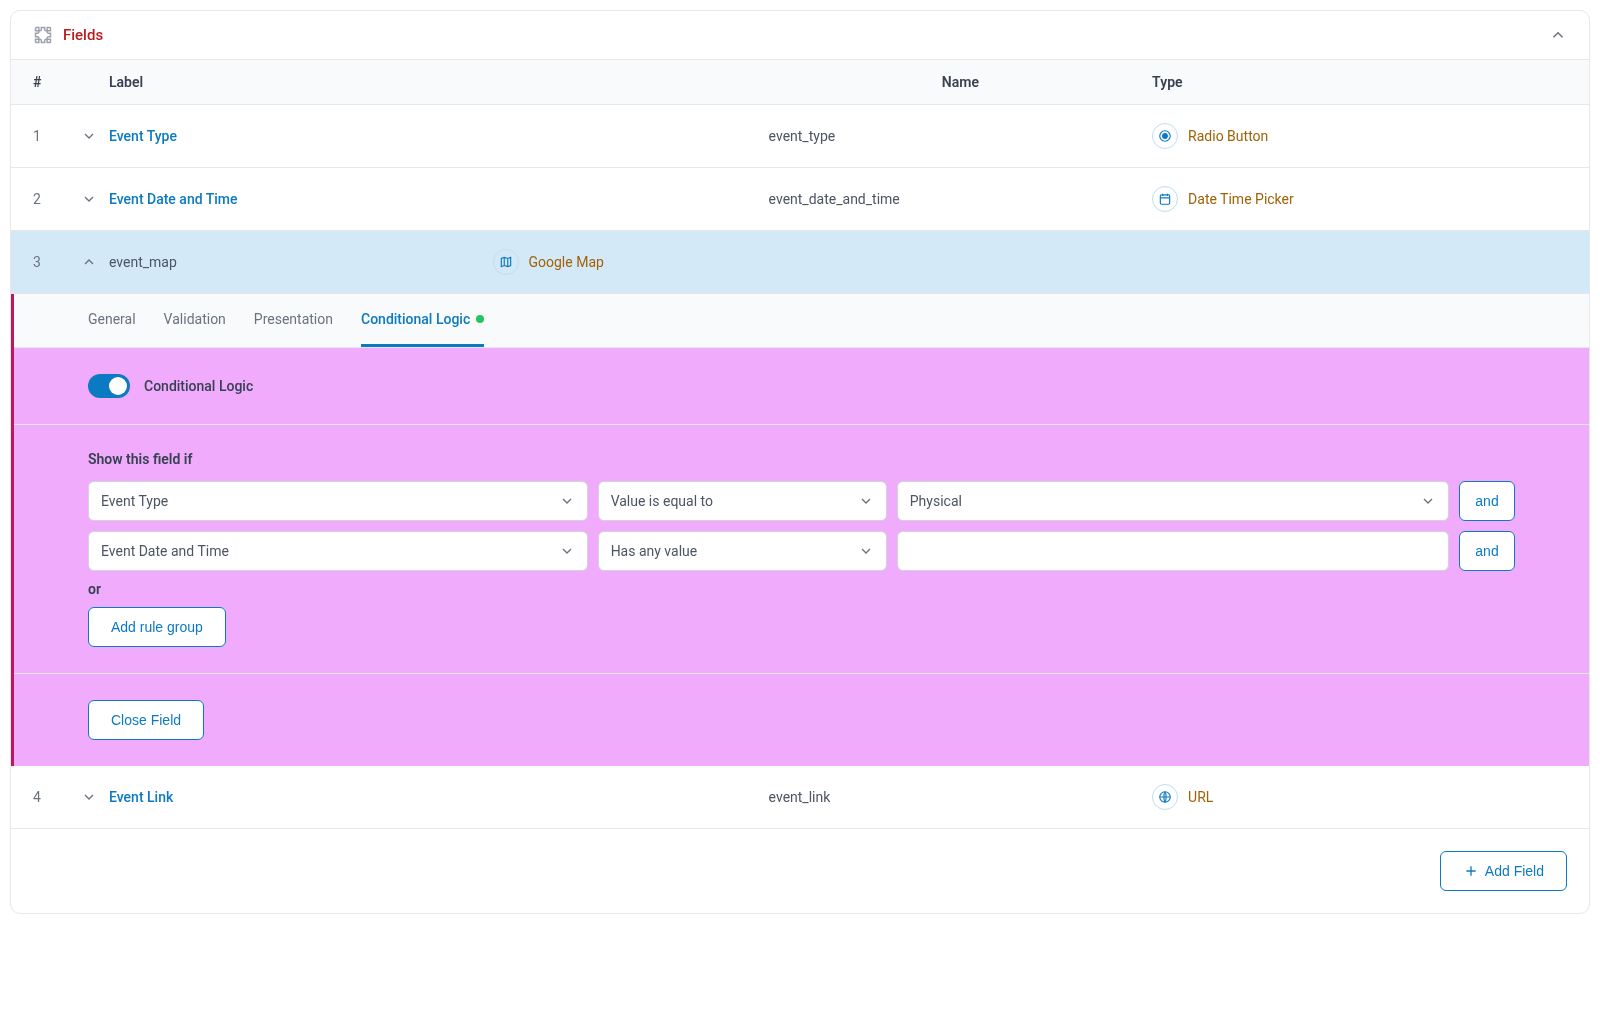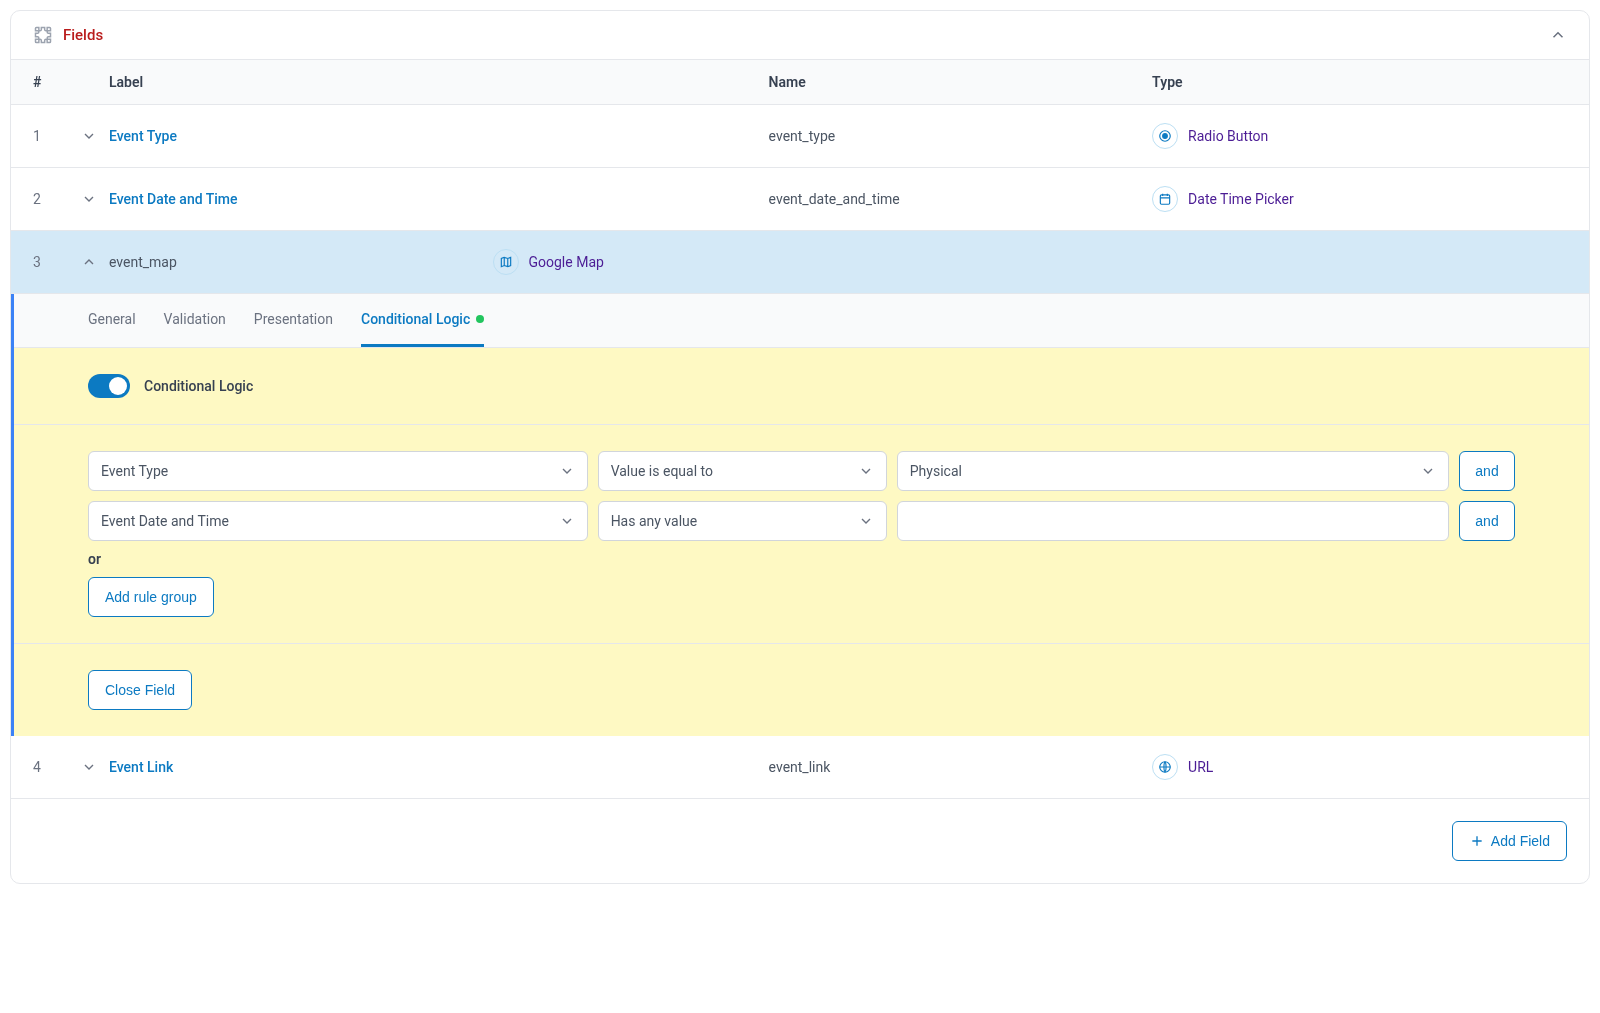--- a/index.html
+++ b/index.html
@@ -33,48 +33,48 @@
     padding: 14px 22px;
     background: #f9fafb;
     border-bottom: 1px solid #e5e7eb;
     color: #374151;
     font-weight: 600;
     font-size: 14px;
   }
   .col-num { width: 48px; }
   .col-exp { width: 28px; }
   .col-label { flex: 0 0 43%; }
-  .col-name  { flex: 0 0 25%; }
+  .col-name  { flex: 0 0 25%; text-align: center; }
   .col-type  { flex: 1; }
 
   .row {
     display: flex;
     align-items: center;
     padding: 18px 22px;
     border-bottom: 1px solid #e5e7eb;
     min-height: 58px;
   }
   .row.selected { background: #d4e9f7; }
   .row .num { width: 48px; color: #6b7280; }
   .row .exp { width: 28px; color: #6b7280; cursor:pointer; display:flex; align-items:center; }
   .row .label { flex: 0 0 43%; color: #0c7ac2; font-weight: 500; cursor:pointer; }
   .row .name  { flex: 0 0 25%; color: #4b5563; }
-  .row .type  { flex: 1; display:flex; align-items:center; gap:10px; color:#4c1d95; }
+  .row .type  { flex: 1; display:flex; align-items:center; gap:10px; color:#a16207; }
   .type-icon {
     width: 26px; height: 26px;
     border: 1px solid #bcdff3;
     border-radius: 50%;
     display:flex; align-items:center; justify-content:center;
     color:#0c7ac2;
     flex-shrink:0;
   }
 
   .detail-panel {
-    border-left: 3px solid #3b82f6;
-    background: #fef9c3;
+    border-left: 3px solid #be185d;
+    background: #f0abfc;
   }
   .detail-tabs {
     display:flex; gap: 28px;
     padding: 0 74px;
     background:#f9fafb;
     border-bottom: 1px solid #e5e7eb;
     height: 54px;
     align-items: stretch;
   }
   .detail-tab {
@@ -107,21 +107,21 @@
     flex:1; border:1px solid #d1d5db; border-radius:6px; height:40px;
     display:flex; align-items:center; justify-content:space-between;
     padding:0 12px; color:#4b5563; background:#fff; cursor:pointer;
   }
   .sel.wide { flex:1.8; }
   .sel.xwide { flex:2; }
   .sel.empty { color:#9ca3af; }
   .chev { color:#6b7280; display:flex; }
   .btn-outline {
     border:1px solid #0c7ac2; color:#0c7ac2; background:#fff;
-    border-radius:6px; height:40px; padding:0 16px;
+    border-radius:6px; height:40px; padding:0 22px;
     display:inline-flex; align-items:center; justify-content:center;
     font-size:14px; cursor:pointer; gap:6px;
   }
   .btn-and { width:56px; padding:17px; }
   .or-text { color:#374151; font-weight:600; margin:6px 0 10px; }
 
   .panel-footer {
     display:flex; justify-content:flex-end;
     padding: 22px;
   }
@@ -226,20 +226,21 @@
     </div>
 
     <div class="detail-section">
       <div class="toggle-row">
         <div class="toggle"></div>
         <span class="toggle-label">Conditional Logic</span>
       </div>
     </div>
 
     <div class="detail-section">
+      <div class="cond-title">Show this field if</div>
 
       <div class="rule-row">
         <div class="sel wide">
           <span>Event Type</span>
           <span class="chev">
               <svg width="16" height="16" viewBox="0 0 24 24" fill="none" stroke="currentColor" stroke-width="2">
                 <path d="M6 9l6 6 6-6"></path>
               </svg>
             </span>
         </div>

